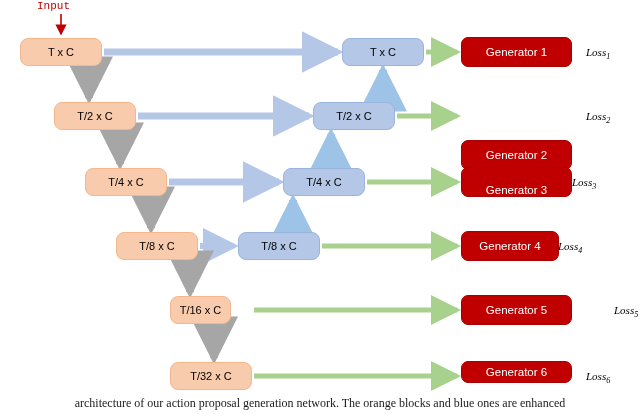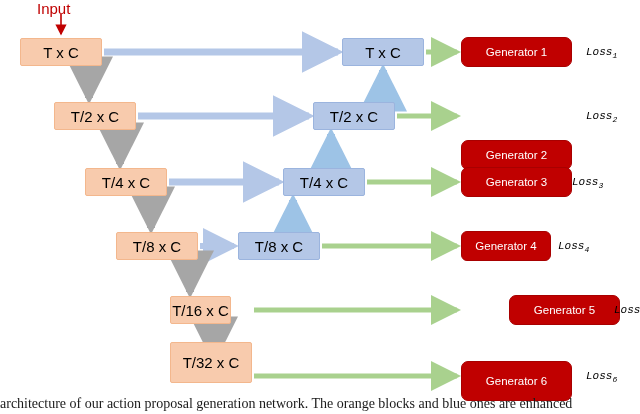--- a/index.html
+++ b/index.html
@@ -19,66 +19,67 @@
     left: 0; top: 0;
     width: 640px;
     height: 414px;
   }
   .node {
     position: absolute;
     box-sizing: border-box;
     display: flex;
     align-items: center;
     justify-content: center;
-    border-radius: 2px;
-    font-size: 15px;
+    border-radius: 8px;
+    font-size: 11px;
     color: #000000;
     white-space: nowrap;
   }
   .node.orange {
     background: #f8cbad;
     border: 1px solid #f3b78d;
   }
   .node.blue {
     background: #b4c7e7;
     border: 1px solid #9bb4de;
   }
   .node.gen {
     background: #c00000;
     border: 1px solid #a80000;
     color: #ffffff;
     font-size: 11.5px;
     border-radius: 7px;
   }
   .loss {
     position: absolute;
-    font-family: Liberation Mono, monospace;
+    font-family: Liberation Serif, serif;
     font-style: italic;
     font-size: 11px;
     color: #000000;
     white-space: nowrap;
   }
   .loss sub {
     font-size: 8px;
     font-style: italic;
   }
   .input-label {
     position: absolute;
     color: #c00000;
-    font-size: 15px;
-    font-family: Liberation Sans, sans-serif;
+    font-size: 11px;
+    font-family: Liberation Mono, monospace;
   }
   .caption {
     position: absolute;
     left: 0;
     top: 396px;
     width: 640px;
     font-family: "Liberation Serif", serif;
-    font-size: 14px;
+    font-size: 12px;
     color: #1a1a1a;
+    text-align: center;
     white-space: nowrap;
     overflow: hidden;
   }
 </style>
 </head>
 <body>
 
 <svg id="diagram" viewBox="0 0 640 414">
   <defs>
     <marker id="ah-blue" markerWidth="6" markerHeight="6" refX="5.2" refY="3" orient="auto">
@@ -143,21 +144,21 @@
   </div>
 <div class="node orange" style="left:85px; top:168px; width:82px; height:28px;">
     <span>T/4 x C</span>
   </div>
 <div class="node orange" style="left:116px; top:232px; width:82px; height:28px;">
     <span>T/8 x C</span>
   </div>
 <div class="node orange" style="left:170px; top:296px; width:61px; height:28px;">
     <span>T/16 x C</span>
   </div>
-<div class="node orange" style="left:170px; top:342px; width:82px; height:41px;">
+<div class="node orange" style="left:170px; top:362px; width:82px; height:28px;">
     <span>T/32 x C</span>
   </div>
 
 <div class="node blue" style="left:342px; top:38px; width:82px; height:28px;">
     <span>T x C</span>
   </div>
 <div class="node blue" style="left:313px; top:102px; width:82px; height:28px;">
     <span>T/2 x C</span>
   </div>
 <div class="node blue" style="left:283px; top:168px; width:82px; height:28px;">
@@ -166,30 +167,30 @@
 <div class="node blue" style="left:238px; top:232px; width:82px; height:28px;">
     <span>T/8 x C</span>
   </div>
 
 <div class="node gen" style="left:461px; top:37px; width:111px; height:30px;">
     <span>Generator 1</span>
   </div>
 <div class="node gen" style="left:461px; top:101px; width:111px; height:30px;margin-top:39px;">
     <span>Generator 2</span>
   </div>
-<div class="node gen" style="left:461px; top:167px; width:111px; height:30px;">
+<div class="node gen" style="left:461px; top:167px; width:111px; height:30px;align-items:flex-end;">
     <span>Generator 3</span>
   </div>
-<div class="node gen" style="left:461px; top:231px; width:90px; height:30px;border-radius:6px;">
+<div class="node gen" style="left:461px; top:231px; width:98px; height:30px;">
     <span>Generator 4</span>
   </div>
-<div class="node gen" style="left:461px; top:295px; width:111px; height:30px;margin-left:48px;">
+<div class="node gen" style="left:461px; top:295px; width:111px; height:30px;">
     <span>Generator 5</span>
   </div>
-<div class="node gen" style="left:461px; top:361px; width:111px; height:40px;">
+<div class="node gen" style="left:461px; top:361px; width:111px; height:22px;">
     <span>Generator 6</span>
   </div>
 
 <div class="loss" style="left:586px; top:46px;"><span>Loss</span><sub>1</sub></div>
 <div class="loss" style="left:586px; top:110px;"><span>Loss</span><sub>2</sub></div>
 <div class="loss" style="left:572px; top:176px;"><span>Loss</span><sub>3</sub></div>
 <div class="loss" style="left:558px; top:240px;"><span>Loss</span><sub>4</sub></div>
 <div class="loss" style="left:586px; top:304px;margin-left:28px;"><span>Loss</span><sub>5</sub></div>
 <div class="loss" style="left:586px; top:370px;"><span>Loss</span><sub>6</sub></div>
 

